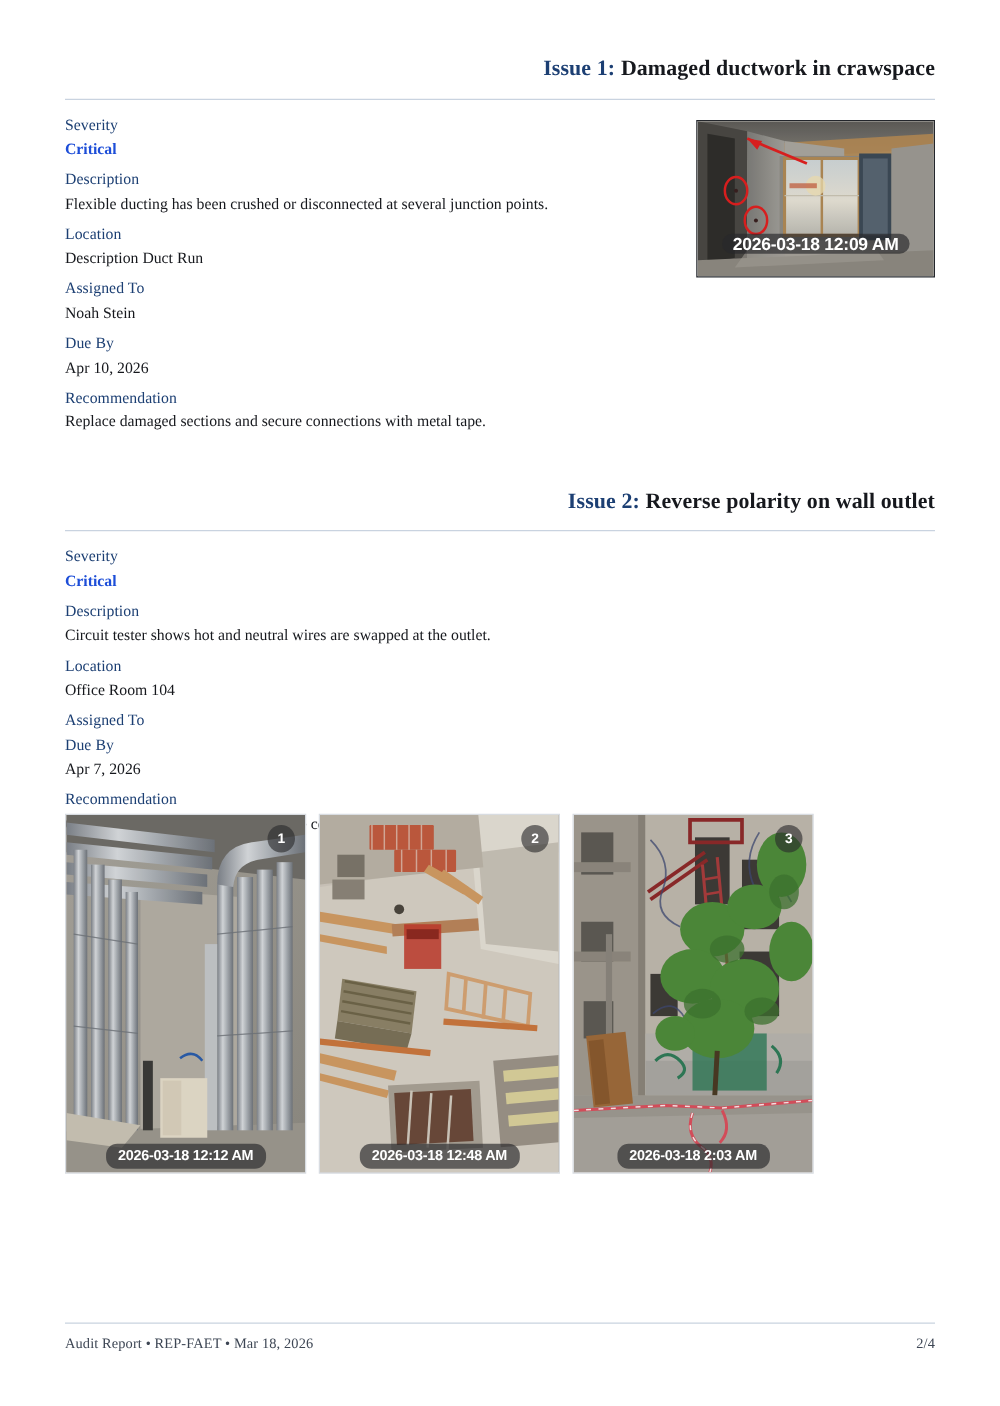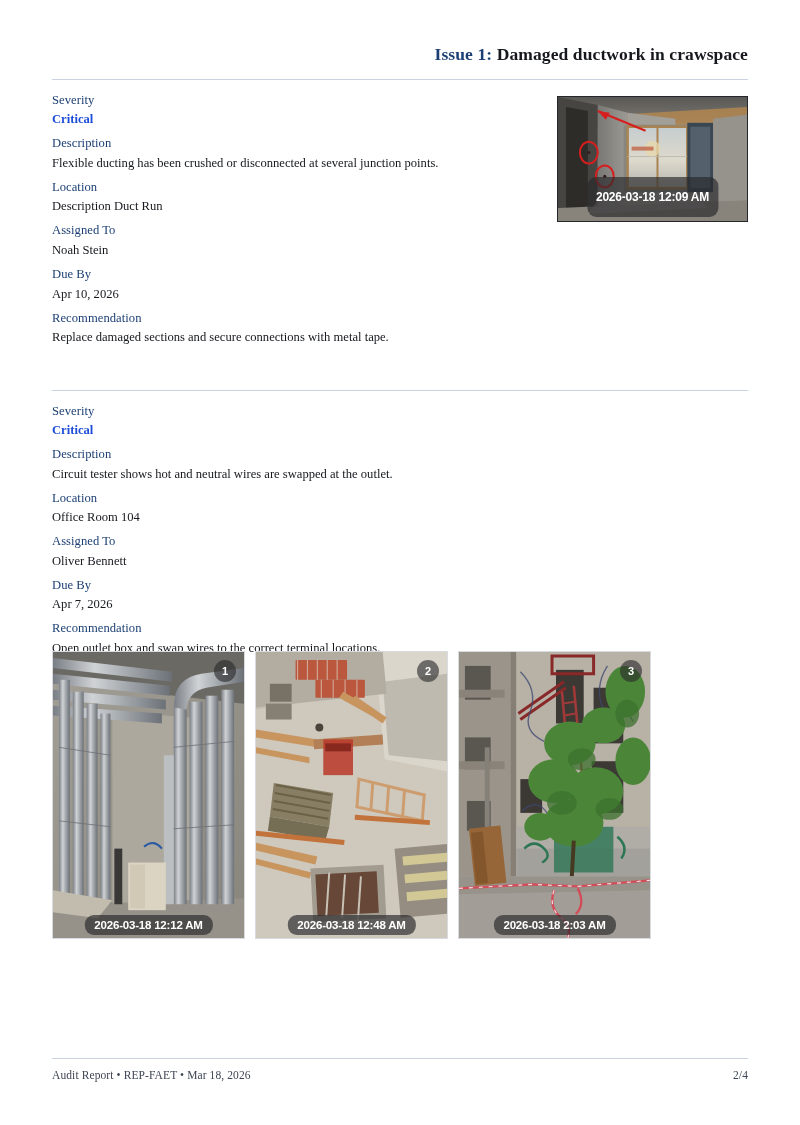--- a/index.html
+++ b/index.html
@@ -136,23 +136,23 @@
     color: #ffffff;
     font-family: "Liberation Sans", sans-serif;
     font-size: 11.5px;
     font-weight: bold;
     letter-spacing: -0.2px;
     padding: 4px 10px 4px 10px;
     border-radius: 9px;
     white-space: nowrap;
   }
   .hero-photo .timestamp {
-    bottom: 4px;
-    font-size: 12px;
-    padding: 13px 9px;
+    bottom: 18px;
+    font-size: 14px;
+    padding: 0 9px;
   }
 
   
   .footer {
     position: absolute;
     left: 52px;
     top: 1058px;
     width: 696px;
   }
   .footer-rule {
@@ -244,34 +244,34 @@
             <ellipse cx="47" cy="80" rx="9" ry="11" fill="none" stroke="#e02020" stroke-width="2"></ellipse>
             <circle cx="47" cy="80" r="1.6" fill="#3a2020"></circle>
             <rect x="0" y="0" width="190" height="125" fill="#000" opacity="0.04"></rect>
           </svg>
           <div class="timestamp">2026-03-18 12:09 AM</div>
         </div>
       </div>
     </section>
 
     <section class="issue" style="margin-top:42px;">
+      <h2 class="issue-title"><span class="num">Issue 2:</span> <span>Reverse polarity on wall outlet</span></h2>
       <hr class="rule">
 
       <div class="fields">
         <div class="field-label">Severity</div>
         <div class="field-value critical">Critical</div>
 
         <div class="field-label">Description</div>
         <div class="field-value">Circuit tester shows hot and neutral wires are swapped at the outlet.</div>
 
         <div class="field-label">Location</div>
         <div class="field-value">Office Room 104</div>
 
         <div class="field-label">Assigned To</div>
-        <div class="field-value">Oliver Bennett</div>
 
         <div class="field-label">Due By</div>
         <div class="field-value">Apr 7, 2026</div>
 
         <div class="field-label">Recommendation</div>
         <div class="field-value">Open outlet box and swap wires to the correct terminal locations.</div>
       </div>
     </section>
 
   </div>

